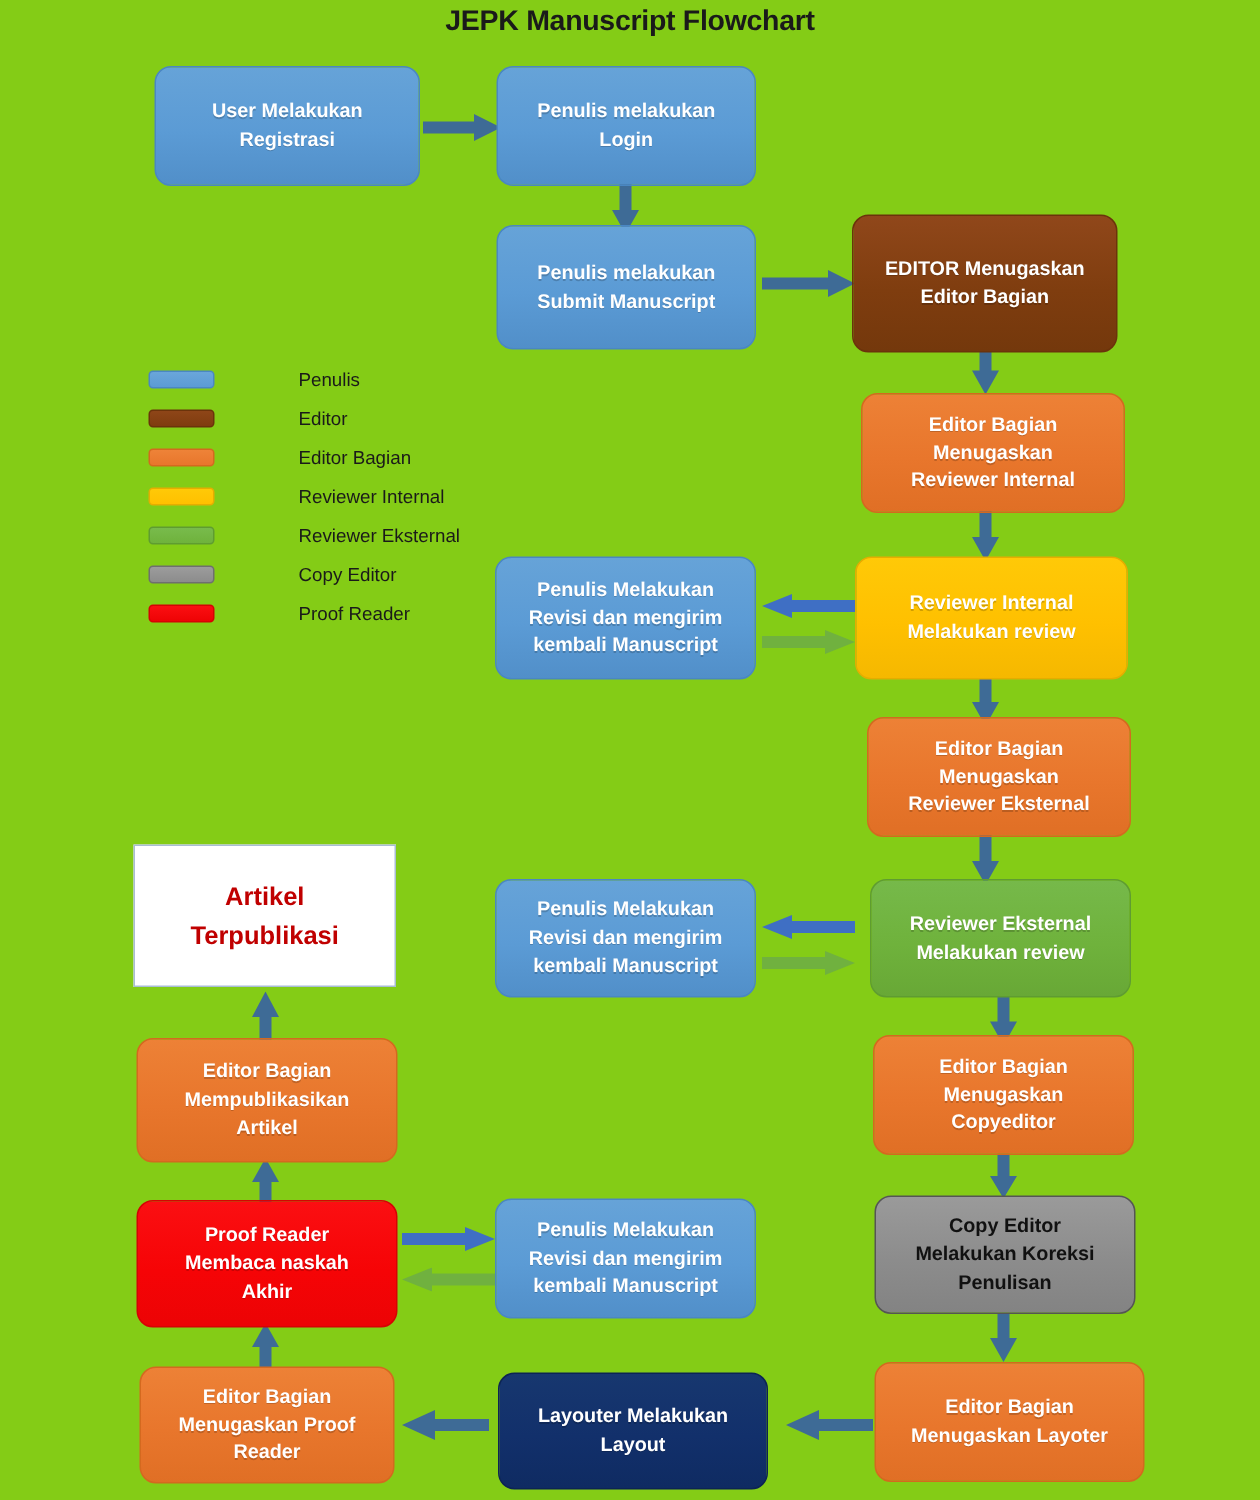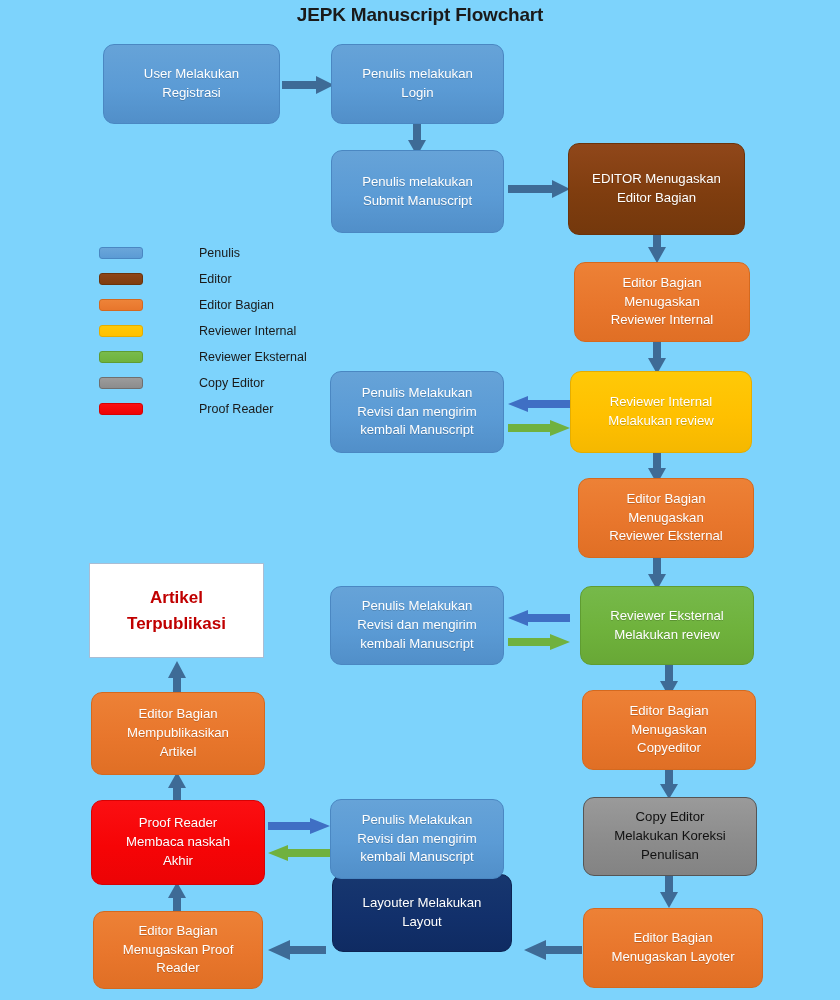--- a/index.html
+++ b/index.html
@@ -7,21 +7,21 @@
     padding: 0;
     background: #ffffff;
   }
   body {
     font-family: "Liberation Sans", sans-serif;
   }
   #canvas {
     position: relative;
     width: 840px;
     height: 1000px;
-    background: #7dd3fc;
+    background: #84cc16;
     overflow: hidden;
   }
   .title {
     position: absolute;
     left: 0;
     top: 4px;
     width: 840px;
     text-align: center;
     font-size: 19px;
     font-weight: bold;
@@ -31,21 +31,21 @@
 
   
   .node {
     position: absolute;
     box-sizing: border-box;
     border-radius: 11px;
     display: flex;
     align-items: center;
     justify-content: center;
     text-align: center;
-    font-weight: normal;
+    font-weight: bold;
     font-size: 13.2px;
     line-height: 1.42;
     color: #ffffff;
     padding: 4px 7px;
     text-shadow: 0 1px 0 rgba(0,0,0,0.18);
   }
   .node .txt { white-space: pre-line; display: block; }
 
   .n-penulis  { background: linear-gradient(180deg,#66a3d8 0%,#5b9bd5 55%,#518fc9 100%); border: 1px solid #4a87c2; }
   .n-editor   { background: linear-gradient(180deg,#90471a 0%,#7f3d0f 55%,#74380c 100%); border: 1px solid #6b330b; }
@@ -296,21 +296,21 @@
     <span class="txt">Copy Editor
 Melakukan Koreksi
 Penulisan</span>
   </div>
 
   <div class="node n-bagian" style="left:583px; top:908px; width:180px; height:80px;">
     <span class="txt">Editor Bagian
 Menugaskan Layoter</span>
   </div>
 
-  <div class="node n-layouter" style="left:332px; top:874px; width:180px; height:78px;">
+  <div class="node n-layouter" style="left:332px; top:915px; width:180px; height:78px;">
     <span class="txt">Layouter Melakukan
 Layout</span>
   </div>
 
   <div class="node n-bagian" style="left:93px; top:911px; width:170px; height:78px;">
     <span class="txt">Editor Bagian
 Menugaskan Proof
 Reader</span>
   </div>
 

